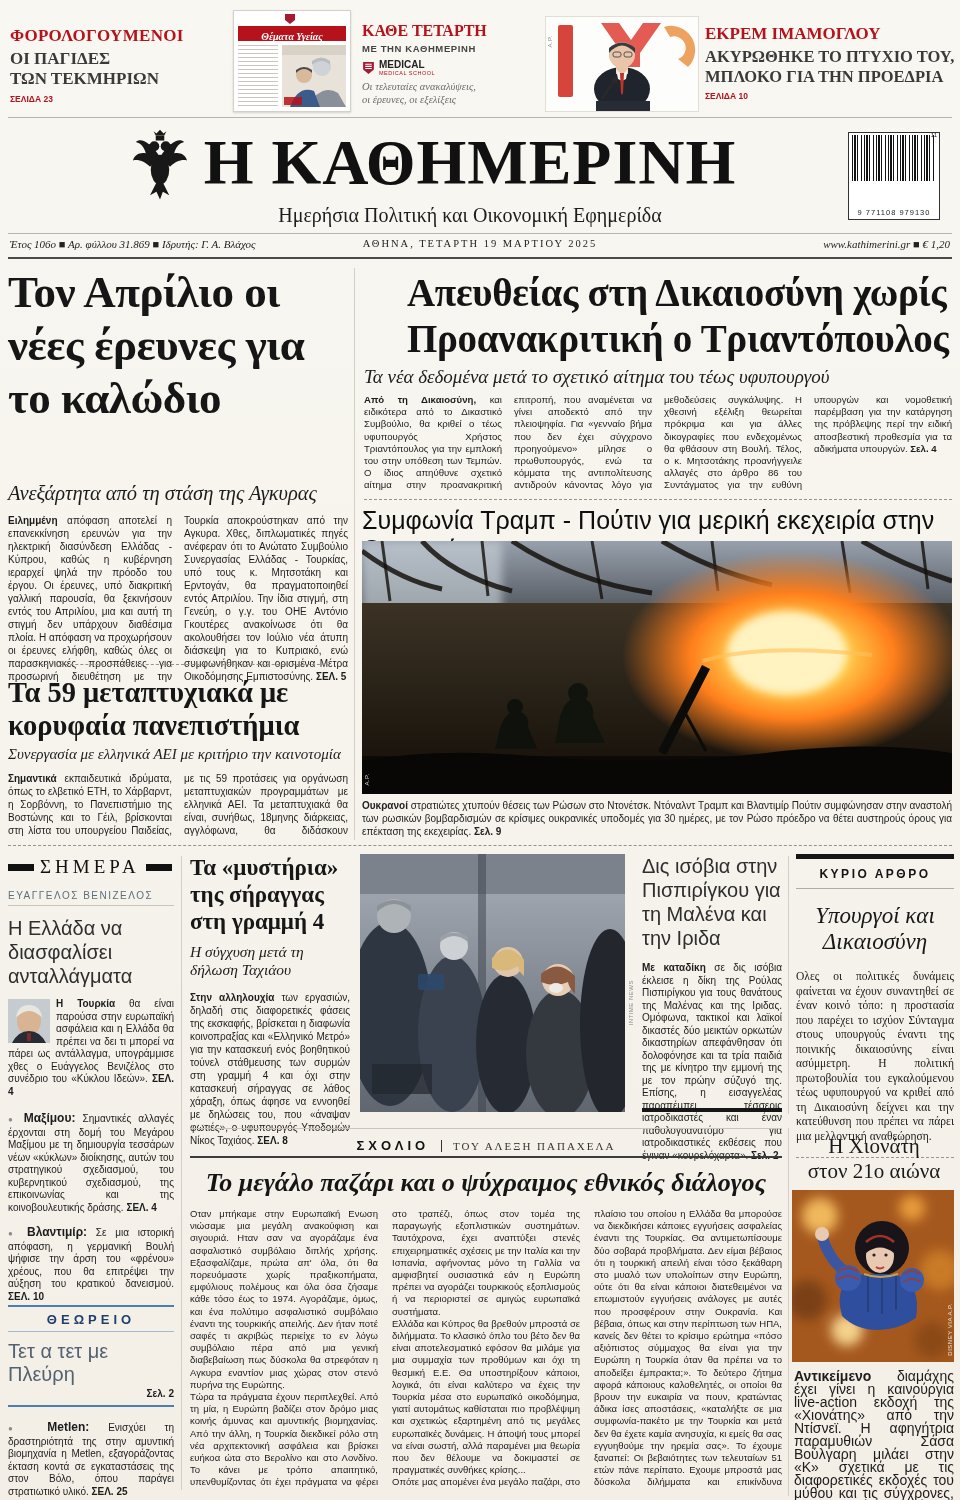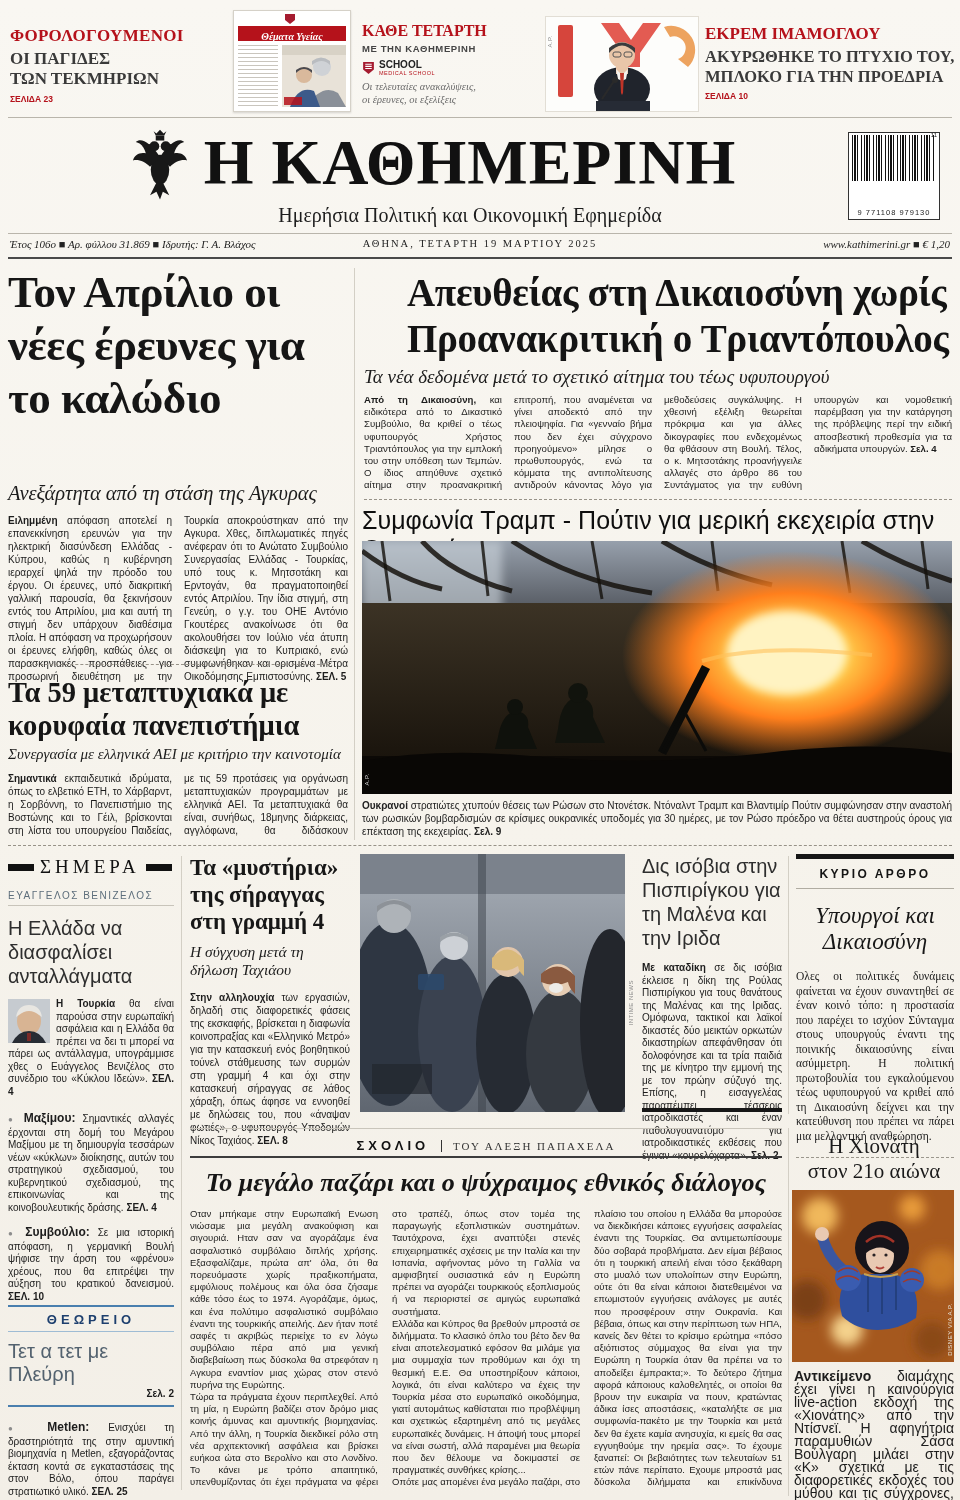--- a/index.html
+++ b/index.html
@@ -67,21 +67,21 @@
 
   <div class="abs" style="left:362px;top:22px;width:160px;">
     <div class="red b serif" style="font-size:16px;">ΚΑΘΕ ΤΕΤΑΡΤΗ</div>
     <div class="b sans" style="font-size:9.5px;color:#444;letter-spacing:.6px;margin-top:3px;">ΜΕ ΤΗΝ ΚΑΘΗΜΕΡΙΝΗ</div>
     <div style="margin-top:5px;display:flex;align-items:center;gap:4px;">
       <svg width="13" height="14" viewBox="0 0 12 13">
           <path d="M1 1h10v7l-5 4-5-4z" fill="#a51c30"></path>
           <path d="M3 3h6M3 5h6M3 7h6" stroke="#fff" stroke-width="1"></path>
         </svg>
       <div>
-        <div class="b" style="font-size:10px;color:#222;">SCHOOL</div>
+        <div class="b" style="font-size:10px;color:#222;">MEDICAL</div>
         <div class="red" style="font-size:5.5px;letter-spacing:.5px;">MEDICAL SCHOOL</div>
       </div>
     </div>
     <div class="serif i" style="font-size:10.5px;color:#6b6b6b;margin-top:5px;line-height:12.5px;">
       <div>Οι τελευταίες ανακαλύψεις,</div>
       <div>οι έρευνες, οι εξελίξεις</div>
     </div>
   </div>
 
   <div class="abs" style="left:545px;top:16px;width:152px;height:94px;background:#fdfdfb;border:1px solid #e2ded5;">
@@ -249,21 +249,21 @@
       <span class="lead">Η Τουρκία</span>
       <span>θα είναι παρούσα στην ευρωπαϊκή ασφάλεια και η Ελλάδα θα πρέπει να δει τι μπορεί να πάρει ως αντάλλαγμα, υπογράμμισε χθες ο Ευάγγελος Βενιζέλος στο συνέδριο του «Κύκλου Ιδεών».</span>
       <span class="pg">ΣΕΛ. 4</span>
     </div>
     <div class="bitem" style="margin-top:14px;">
       <span class="lead" style="font-size:12px;">Μαξίμου:</span>
       <span>Σημαντικές αλλαγές έρχονται στη δομή του Μεγάρου Μαξίμου με τη δημιουργία τεσσάρων νέων «κύκλων» διοίκησης, αυτών του στρατηγικού σχεδιασμού, του κυβερνητικού σχεδιασμού, της επικοινωνίας και της κοινοβουλευτικής δράσης.</span>
       <span class="pg">ΣΕΛ. 4</span>
     </div>
     <div class="bitem" style="margin-top:12px;">
-      <span class="lead" style="font-size:12px;">Συμβούλιο:</span>
+      <span class="lead" style="font-size:12px;">Βλαντιμίρ:</span>
       <span>Σε μια ιστορική απόφαση, η γερμανική Βουλή ψήφισε την άρση του «φρένου» χρέους, που θα επιτρέψει την αύξηση του κρατικού δανεισμού.</span>
       <span class="pg">ΣΕΛ. 10</span>
     </div>
     <div style="margin-top:2px;">
       <div class="theoreio-t">ΘΕΩΡΕΙΟ</div>
       <div class="sans" style="font-size:20px;line-height:23px;color:#53626f;margin-top:8px;">Τετ α τετ με Πλεύρη</div>
       <div class="b" style="font-size:10px;text-align:right;margin-top:2px;">Σελ. 2</div>
       <div style="height:2px;background:#4a7fae;margin-top:6px;"></div>
     </div>
     <div class="bitem" style="margin-top:14px;">

